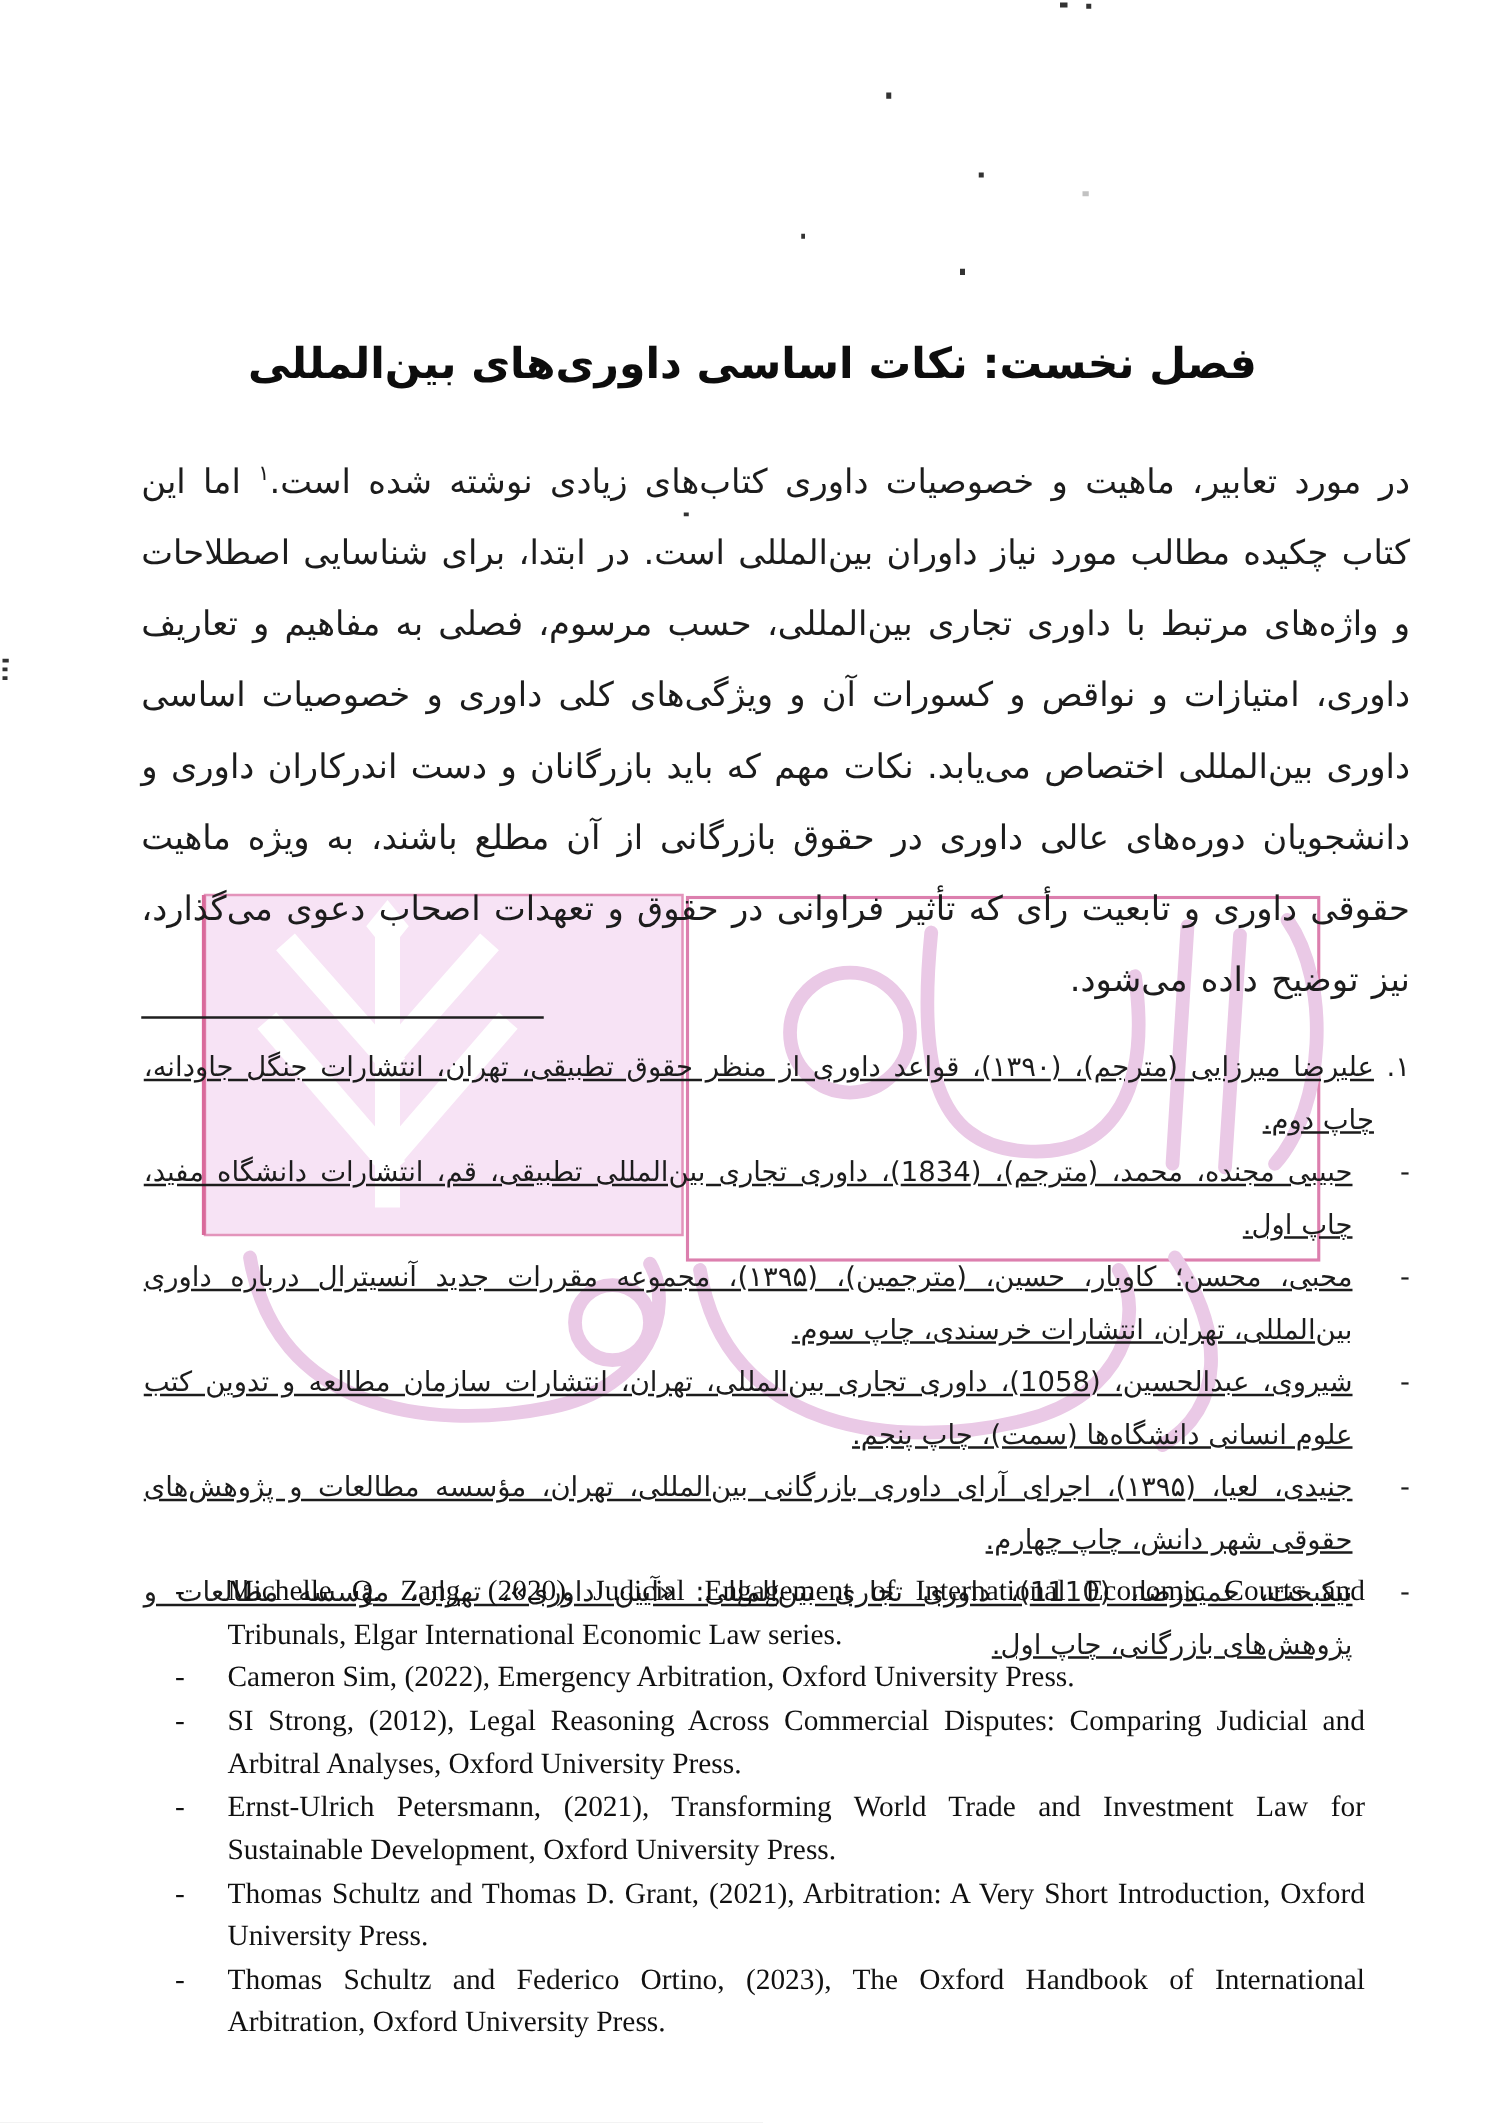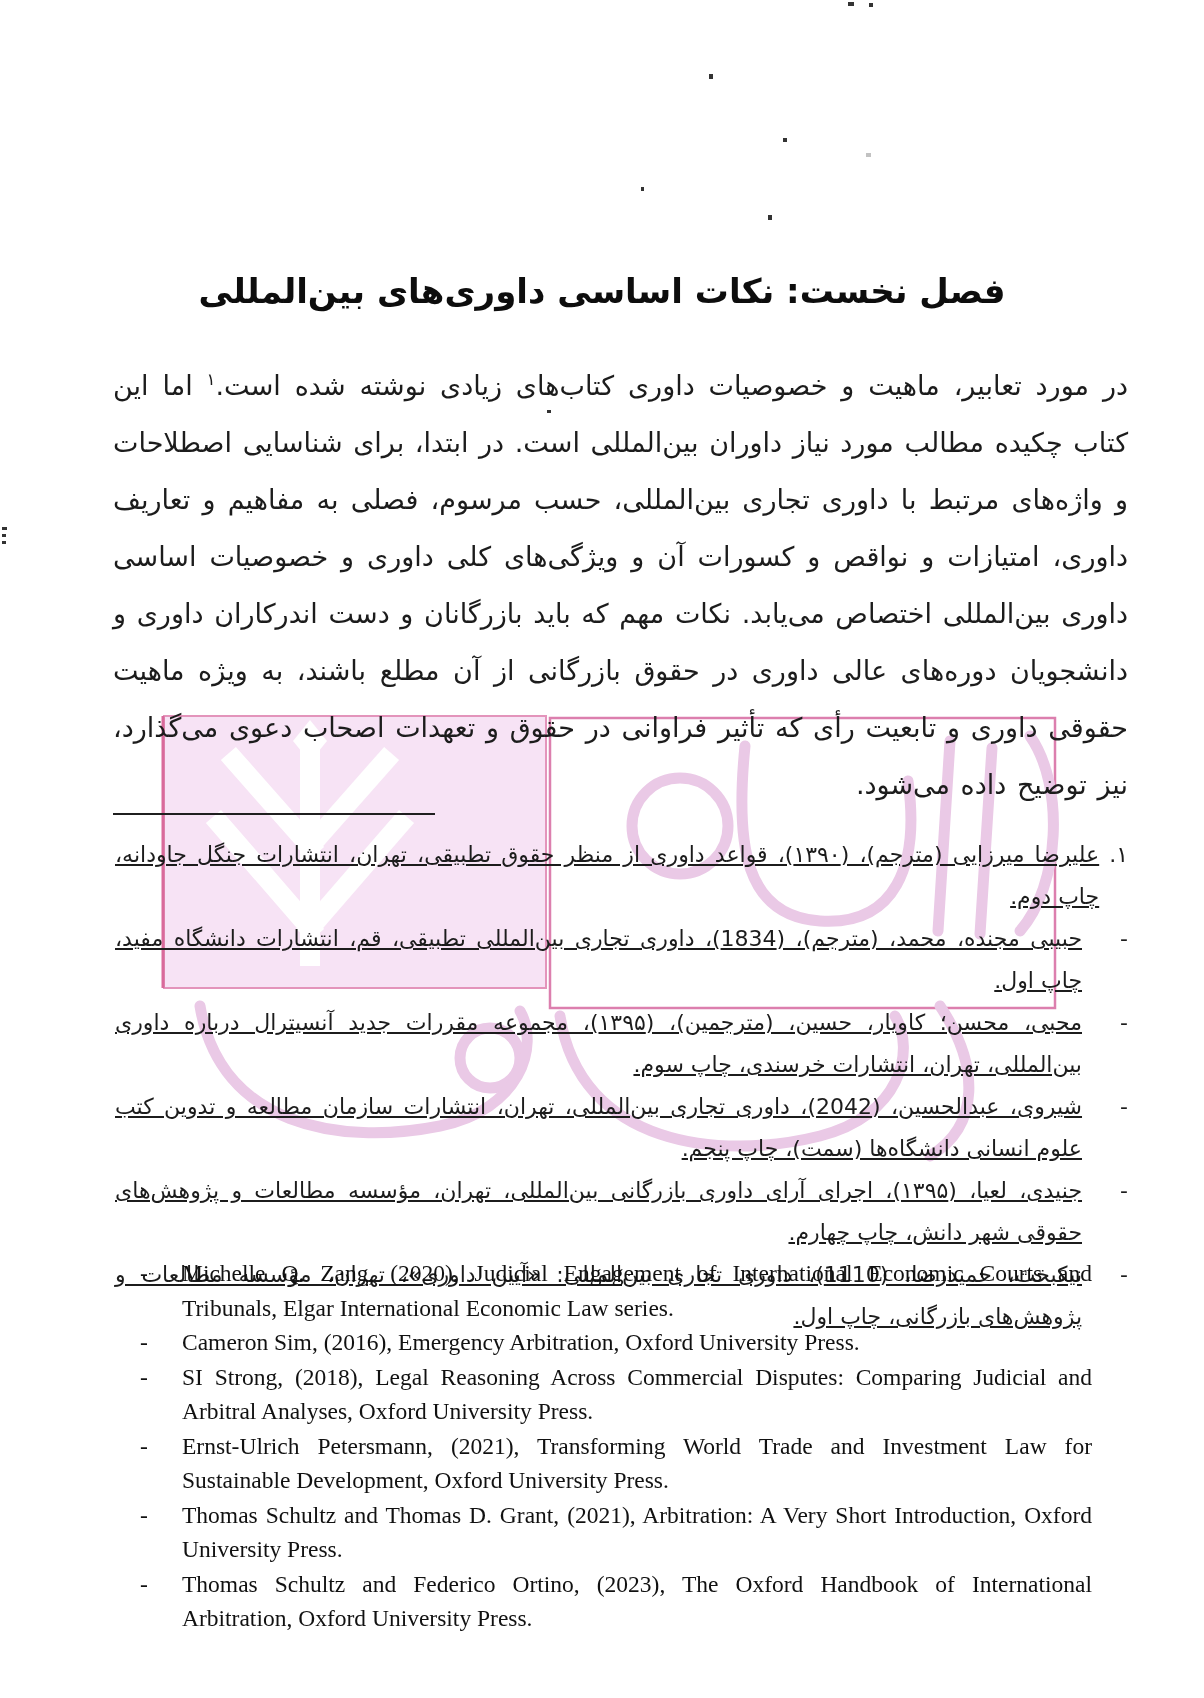--- a/index.html
+++ b/index.html
@@ -73,44 +73,44 @@
       <div class="fn">
         <span class="dash">-</span>
         <span class="txt">حبیبی مجنده، محمد، (مترجم)، (1834)، داوری تجاری بین‌المللی تطبیقی، قم، انتشارات دانشگاه مفید، چاپ اول.</span>
       </div>
       <div class="fn">
         <span class="dash">-</span>
         <span class="txt">محبی، محسن؛ کاویار، حسین، (مترجمین)، (۱۳۹۵)، مجموعه مقررات جدید آنسیترال درباره داوری بین‌المللی، تهران، انتشارات خرسندی، چاپ سوم.</span>
       </div>
       <div class="fn">
         <span class="dash">-</span>
-        <span class="txt">شیروی، عبدالحسین، (2042)، داوری تجاری بین‌المللی، تهران، انتشارات سازمان مطالعه و تدوین کتب علوم انسانی دانشگاه‌ها (سمت)، چاپ پنجم.</span>
+        <span class="txt">شیروی، عبدالحسین، (1058)، داوری تجاری بین‌المللی، تهران، انتشارات سازمان مطالعه و تدوین کتب علوم انسانی دانشگاه‌ها (سمت)، چاپ پنجم.</span>
       </div>
       <div class="fn">
         <span class="dash">-</span>
         <span class="txt">جنیدی، لعیا، (۱۳۹۵)، اجرای آرای داوری بازرگانی بین‌المللی، تهران، مؤسسه مطالعات و پژوهش‌های حقوقی شهر دانش، چاپ چهارم.</span>
       </div>
       <div class="fn">
         <span class="dash">-</span>
         <span class="txt">نیکبخت، حمیدرضا، (1110)، داوری تجاری بین‌المللی: «آیین داوری»، تهران، مؤسسه مطالعات و پژوهش‌های بازرگانی، چاپ اول.</span>
       </div>
     </div>
 
     <div class="refblock">
       <div class="ref">
         <span class="rdash">-</span>
         <span class="rtxt">Michelle Q. Zang, (2020), Judicial Engagement of International Economic Courts and Tribunals, Elgar International Economic Law series.</span>
       </div>
       <div class="ref">
         <span class="rdash">-</span>
-        <span class="rtxt">Cameron Sim, (2016), Emergency Arbitration, Oxford University Press.</span>
+        <span class="rtxt">Cameron Sim, (2022), Emergency Arbitration, Oxford University Press.</span>
       </div>
       <div class="ref">
         <span class="rdash">-</span>
-        <span class="rtxt">SI Strong, (2018), Legal Reasoning Across Commercial Disputes: Comparing Judicial and Arbitral Analyses, Oxford University Press.</span>
+        <span class="rtxt">SI Strong, (2012), Legal Reasoning Across Commercial Disputes: Comparing Judicial and Arbitral Analyses, Oxford University Press.</span>
       </div>
       <div class="ref">
         <span class="rdash">-</span>
         <span class="rtxt">Ernst-Ulrich Petersmann, (2021), Transforming World Trade and Investment Law for Sustainable Development, Oxford University Press.</span>
       </div>
       <div class="ref">
         <span class="rdash">-</span>
         <span class="rtxt">Thomas Schultz and Thomas D. Grant, (2021), Arbitration: A Very Short Introduction, Oxford University Press.</span>
       </div>
       <div class="ref">

